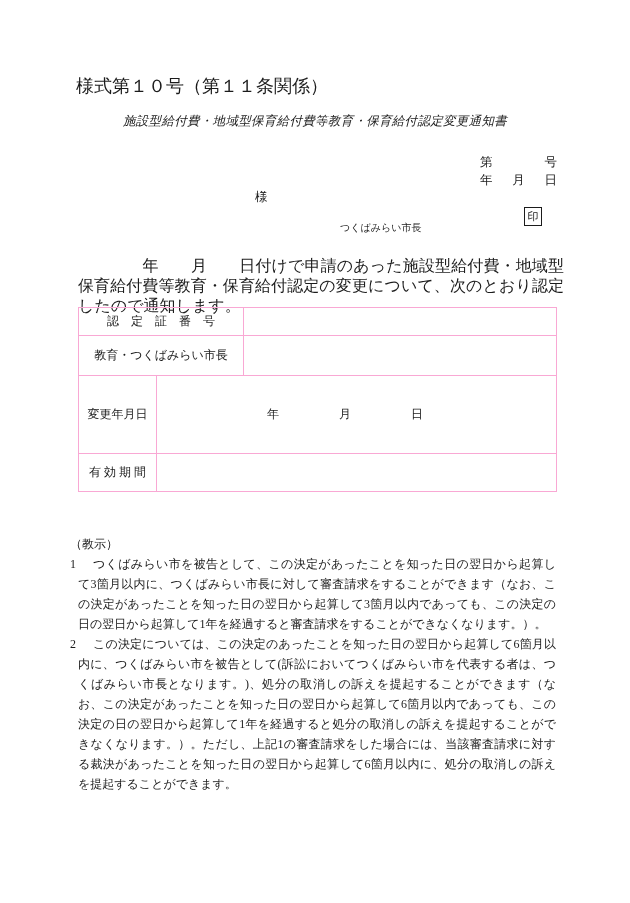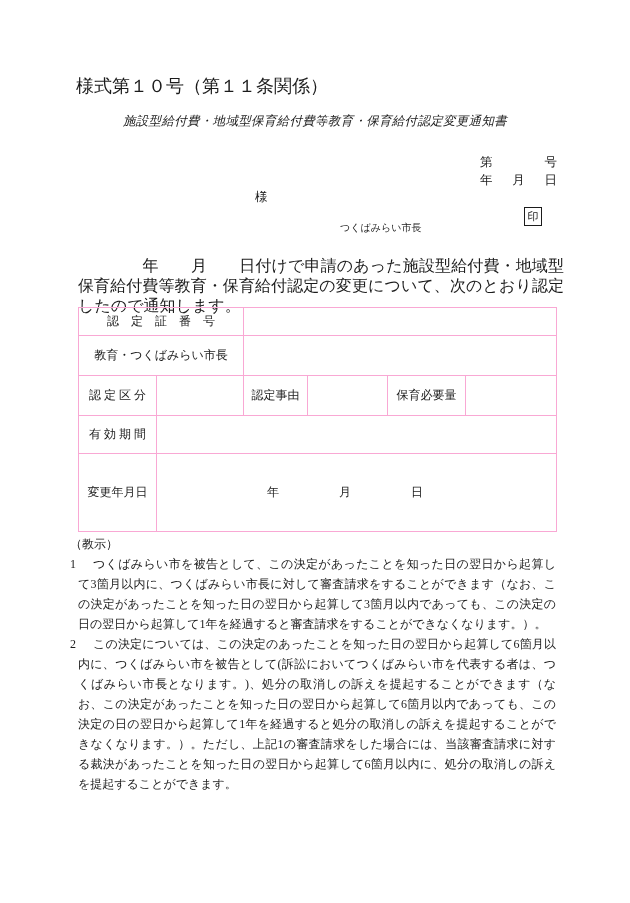--- a/index.html
+++ b/index.html
@@ -147,40 +147,32 @@
     <tbody>
         <tr>
       <td class="label-center h-r1" colspan="2">認　定　証　番　号</td>
       <td class="h-r1" colspan="4"></td>
     </tr>
     <tr>
       <td class="label-center h-r2" colspan="2">教育・つくばみらい市長</td>
       <td class="h-r2" colspan="4"></td>
     </tr>
     <tr>
-      <td class="label-center h-r3">認 定 区 分</td>
-      <td class="h-r3"></td>
-      <td class="label-center h-r3">認定事由</td>
-      <td class="h-r3"></td>
-      <td class="label-center h-r3">保育必要量</td>
-      <td class="h-r3"></td>
-    </tr>
-    <tr>
-      <td class="label-center h-r4">有 効 期 間</td>
-      <td class="h-r4" colspan="5"></td>
-    </tr>
-    <tr>
       <td class="label-center h-r5">変更年月日</td>
       <td class="h-r5" colspan="5">
         <div class="change-date-value">
           <span>年</span>
           <span>月</span>
           <span>日</span>
         </div>
       </td>
+    </tr>
+    <tr>
+      <td class="label-center h-r4">有 効 期 間</td>
+      <td class="h-r4" colspan="5"></td>
     </tr>
   </tbody>
     </table>
 
   <div class="abs instructions">
     <div class="instructions-heading">（教示）</div>
     <div class="instruction-item">
       <span class="item-num">1</span>
       <span>つくばみらい市を被告として、この決定があったことを知った日の翌日から起算して3箇月以内に、つくばみらい市長に対して審査請求をすることができます（なお、この決定があったことを知った日の翌日から起算して3箇月以内であっても、この決定の日の翌日から起算して1年を経過すると審査請求をすることができなくなります。）。</span>
     </div>

